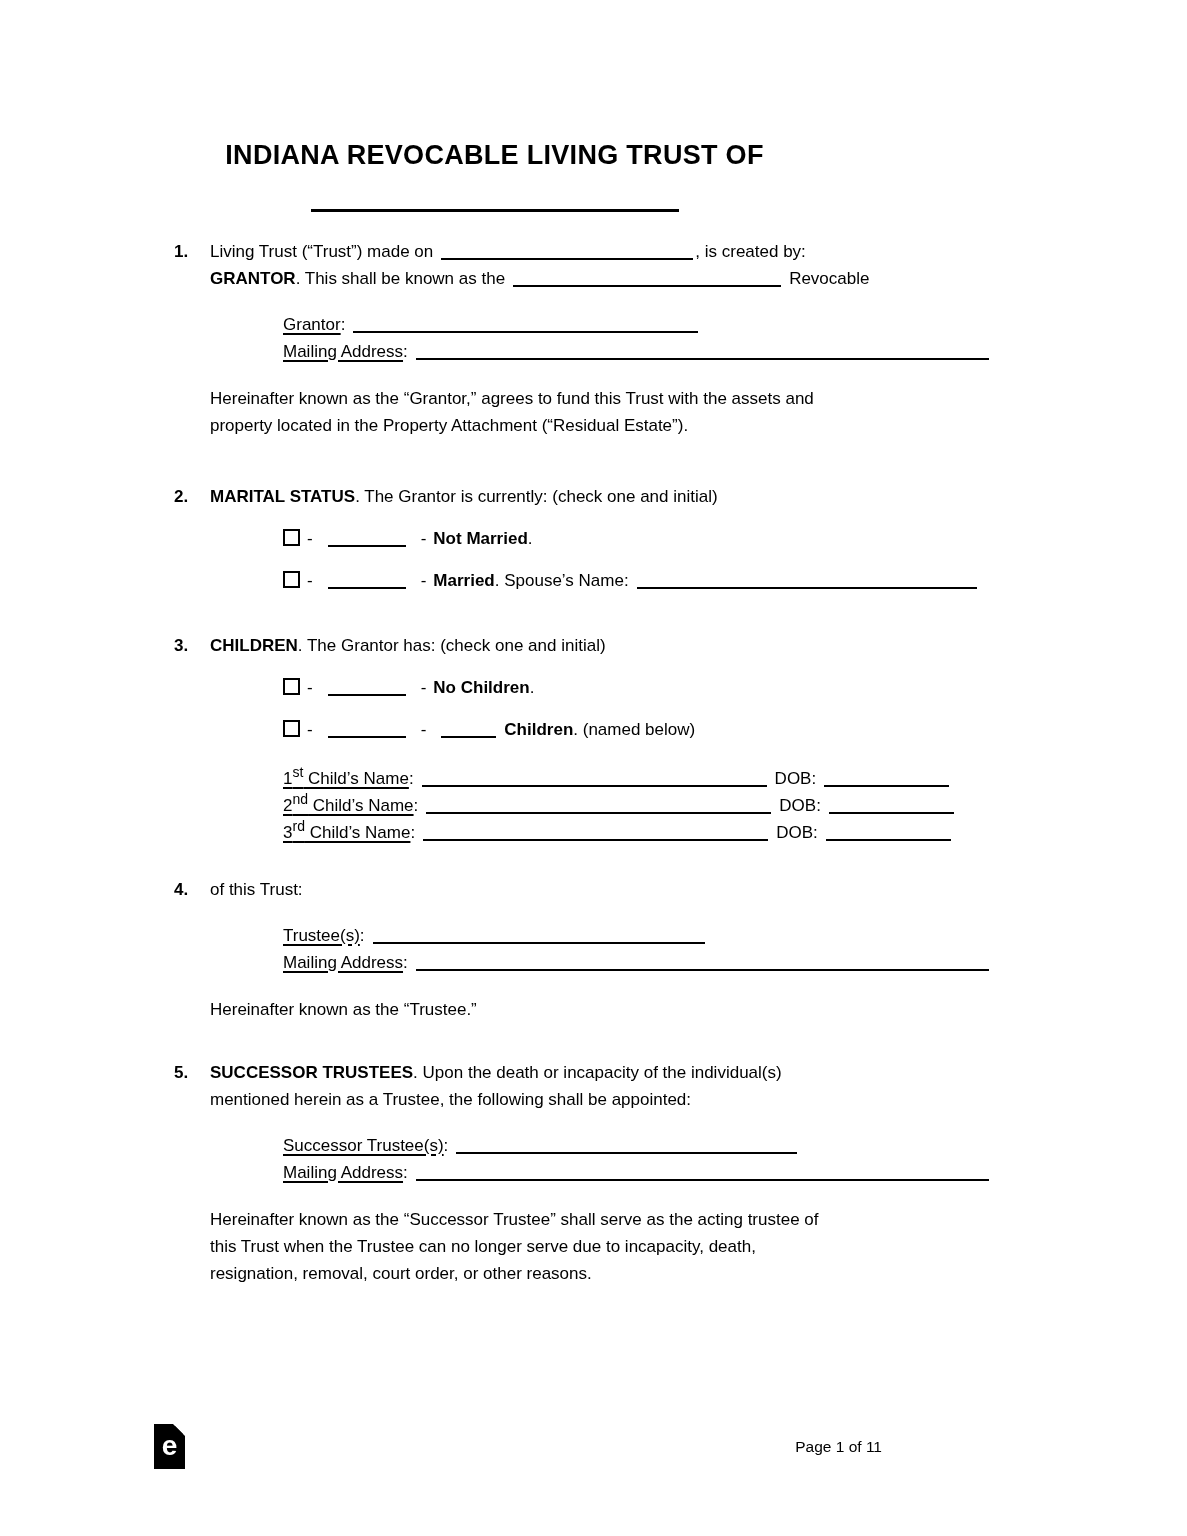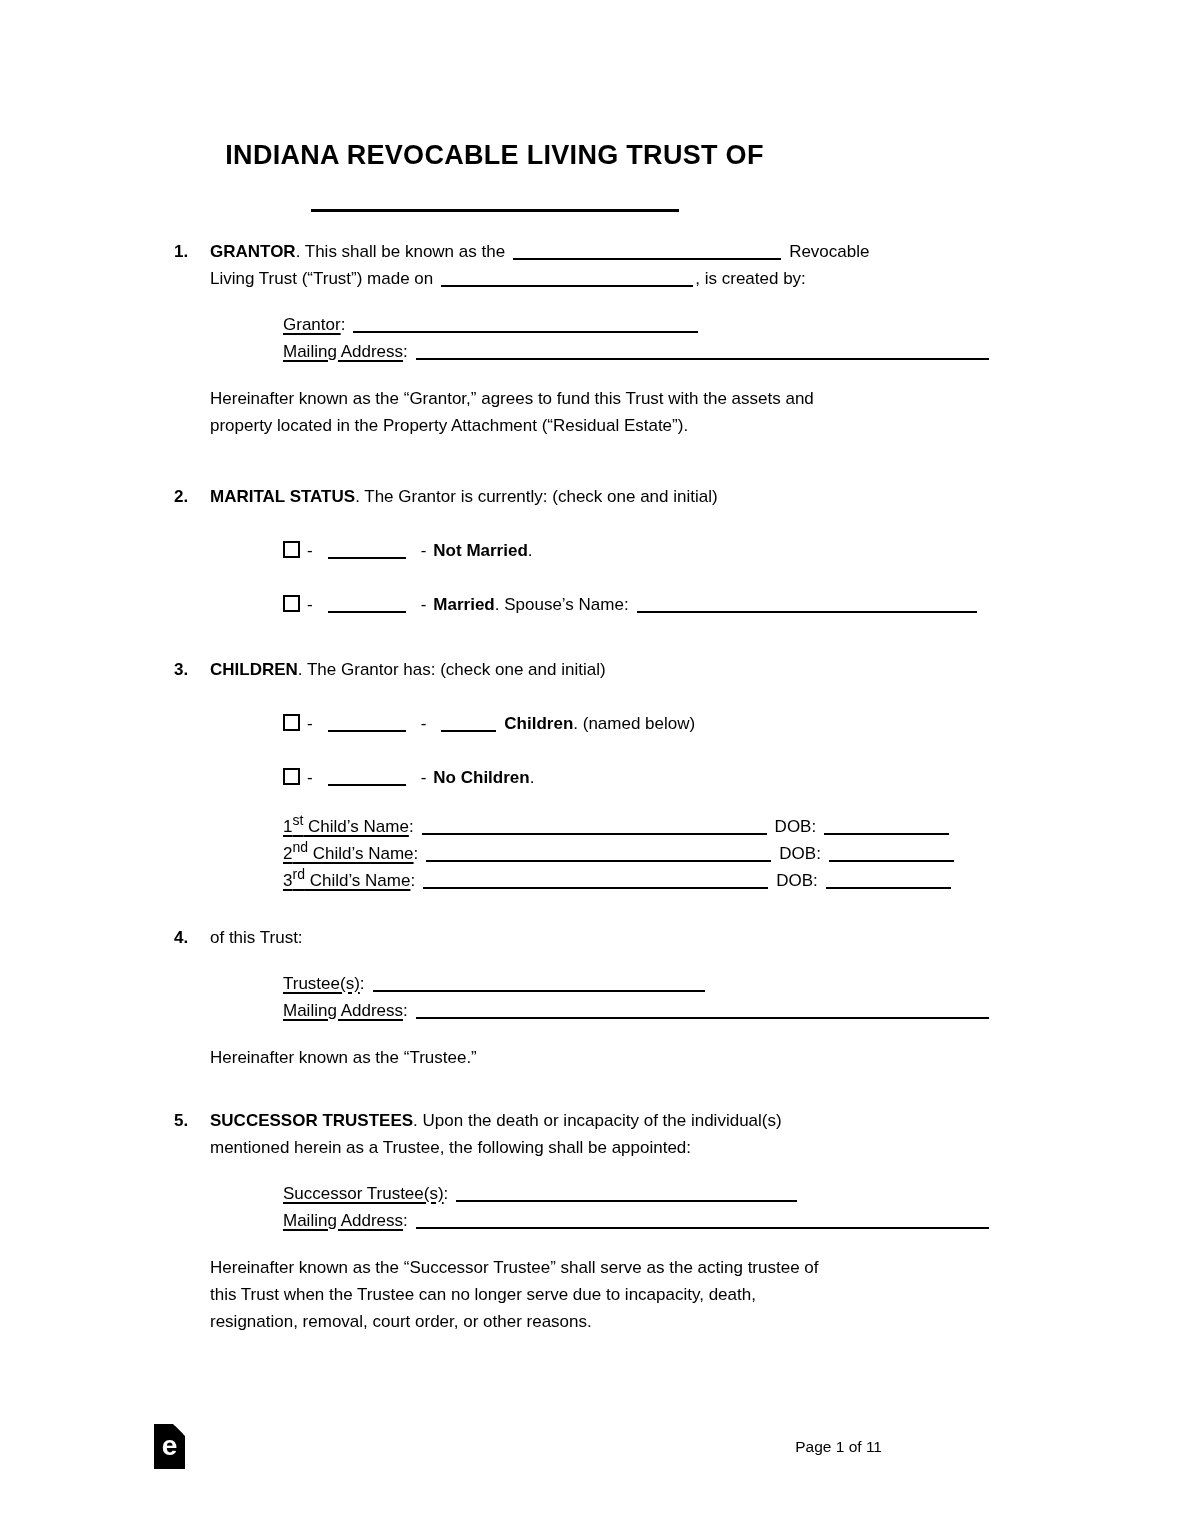--- a/index.html
+++ b/index.html
@@ -29,21 +29,21 @@
   .sec-s3 { margin-top:38px; }
   .sec-s4 { margin-top:30px; }
   .sec-s5 { margin-top:36px; }
   .num { flex:none; width:36px; font-weight:bold; }
   .bodycol { width:880px; }
   .line { white-space:nowrap; }
   b { font-weight:bold; }
   .indent { margin-left:73px; }
   .fields { margin-top:19px; }
   .note  { margin-top:20px; }
-  .opt   { margin-top:27px; }
+  .opt   { margin-top:15px; }
   .rows  { margin-top:22px; }
   .ul {
     text-decoration:underline;
     text-underline-offset:3px;
     text-decoration-thickness:1.5px;
   }
   sup { font-size:14px; line-height:0; vertical-align:super; }
   .blank {
     display:inline-block;
     height:14px;
@@ -93,22 +93,22 @@
 <body>
 
 <div class="page">
 
   <h1 class="title">INDIANA REVOCABLE LIVING TRUST OF</h1>
   <div class="tuline"></div>
 
   <div class="sec sec-s1">
     <div class="num">1.</div>
     <div class="bodycol">
+      <div class="line"><span>Living Trust (“Trust”) made on</span><span class="blank w252 mr2"></span><span>, is created by:</span></div>
       <div class="line"><b>GRANTOR</b><span>. This shall be known as the</span><span class="blank w268"></span><span>Revocable</span></div>
-      <div class="line"><span>Living Trust (“Trust”) made on</span><span class="blank w252 mr2"></span><span>, is created by:</span></div>
       <div class="fields indent">
         <div class="line"><span class="ul">Grantor</span><span>:</span><span class="blank w345"></span></div>
         <div class="line"><span class="ul">Mailing Address</span><span>:</span><span class="blank w580"></span></div>
       </div>
       <div class="note">
         <div class="line">Hereinafter known as the “Grantor,” agrees to fund this Trust with the assets and</div>
         <div class="line">property located in the Property Attachment (“Residual Estate”).</div>
       </div>
     </div>
   </div>
@@ -119,22 +119,22 @@
       <div class="line"><b>MARITAL STATUS</b><span>. The Grantor is currently: (check one and initial)</span></div>
       <div class="line opt indent"><span class="cb"></span><span class="dash">-</span><span class="blank w78"></span><span class="dash">-</span><b>Not Married</b><span>.</span></div>
       <div class="line opt indent"><span class="cb"></span><span class="dash">-</span><span class="blank w78"></span><span class="dash">-</span><b>Married</b><span>. Spouse’s Name:</span><span class="blank w340"></span></div>
     </div>
   </div>
 
   <div class="sec sec-s3">
     <div class="num">3.</div>
     <div class="bodycol">
       <div class="line"><b>CHILDREN</b><span>. The Grantor has: (check one and initial)</span></div>
+      <div class="line opt indent"><span class="cb"></span><span class="dash">-</span><span class="blank w78"></span><span class="dash">-</span><b>No Children</b><span>.</span></div>
       <div class="line opt indent"><span class="cb"></span><span class="dash">-</span><span class="blank w78"></span><span class="dash">-</span><span class="blank w55"></span><b>Children</b><span>. (named below)</span></div>
-      <div class="line opt indent"><span class="cb"></span><span class="dash">-</span><span class="blank w78"></span><span class="dash">-</span><b>No Children</b><span>.</span></div>
       <div class="rows indent">
         <div class="line"><span class="ul"><span>1</span><sup>st</sup><span> Child’s Name</span></span><span>:</span><span class="blank w345"></span><span>DOB:</span><span class="blank w125"></span></div>
         <div class="line"><span class="ul"><span>2</span><sup>nd</sup><span> Child’s Name</span></span><span>:</span><span class="blank w345"></span><span>DOB:</span><span class="blank w125"></span></div>
         <div class="line"><span class="ul"><span>3</span><sup>rd</sup><span> Child’s Name</span></span><span>:</span><span class="blank w345"></span><span>DOB:</span><span class="blank w125"></span></div>
       </div>
     </div>
   </div>
 
   <div class="sec sec-s4">
     <div class="num">4.</div>

